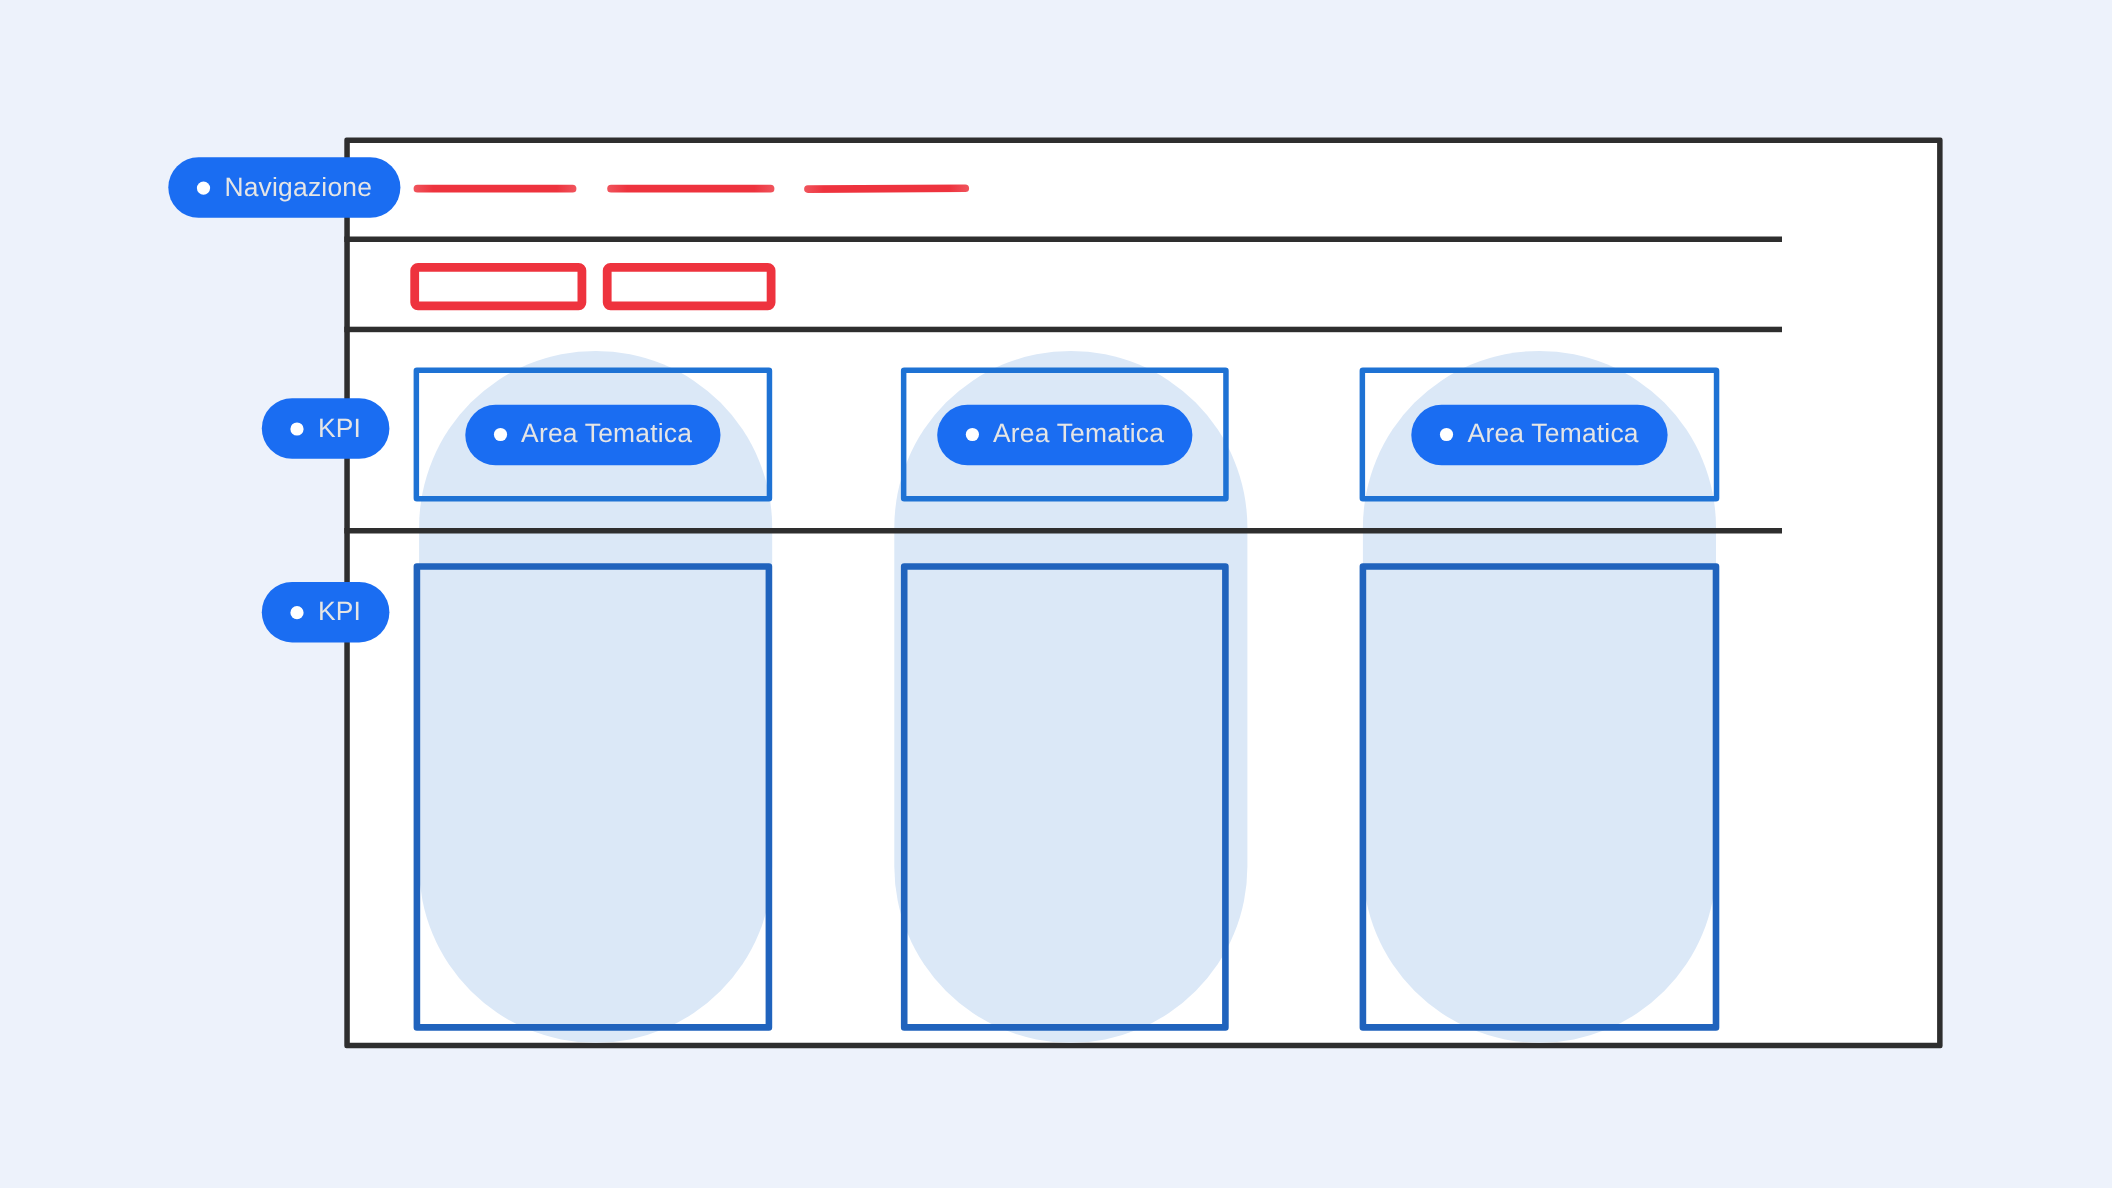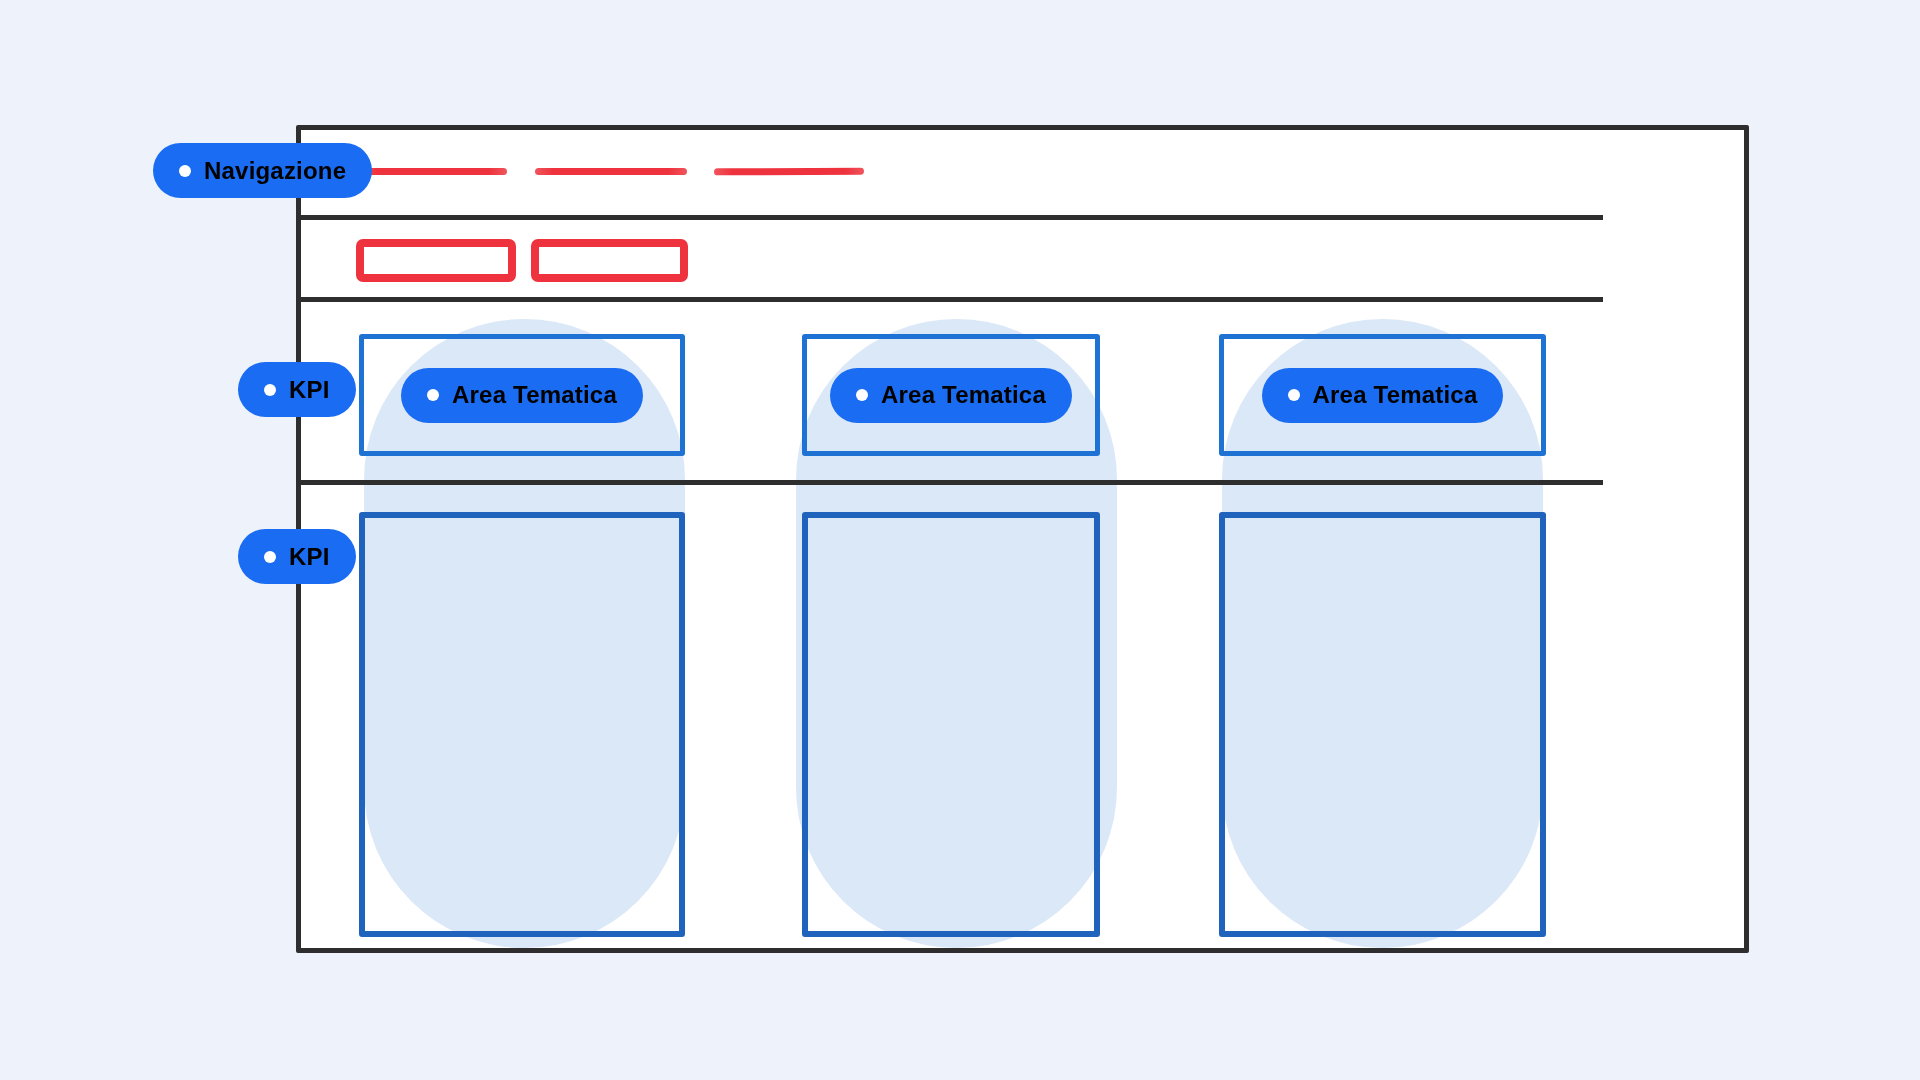--- a/index.html
+++ b/index.html
@@ -16,21 +16,21 @@
   body{
     background:var(--background,#edf2fb);
     font-family:"Liberation Sans","DejaVu Sans",sans-serif;
     position:relative;
     overflow:hidden;
   }
   .stage{position:absolute;inset:0;}
 
   
   .frame{
-    position:absolute;left:296px;top:125px;width:1453px;height:828px;
+    position:absolute;left:313px;top:125px;width:1453px;height:828px;
     background:#ffffff;
     border:5px solid var(--frame-ink,#2e2e2e);
     border-radius:2px;
   }
   .divider{
     position:absolute;left:-5px;width:1307px;height:5px;
     background:var(--frame-ink,#2e2e2e);
     z-index:3;
   }
   .divider.d1{top:85px;}
@@ -90,22 +90,22 @@
   .col2{left:501px;width:298px;}
   .col3{left:918px;width:327px;}
 
   
   .pill{
     display:inline-flex;align-items:center;
     gap:13px;
     height:55px;padding:0 26px;
     background:var(--accent-blue,#1a6df2);
     border-radius:28px;
-    color:#000000;
-    font-size:24px;font-weight:700;letter-spacing:.2px;
+    color:#e5e5e5;
+    font-size:24px;font-weight:400;letter-spacing:.2px;
     white-space:nowrap;
     z-index:10;
   }
   .pill .dot{
     width:12px;height:12px;border-radius:50%;
     background:#ffffff;flex:0 0 auto;
   }
   .annot{position:absolute;z-index:10;}
   .annot.navigazione{left:153px;top:143px;}
   .annot.bottoni{left:202px;top:228px;}

